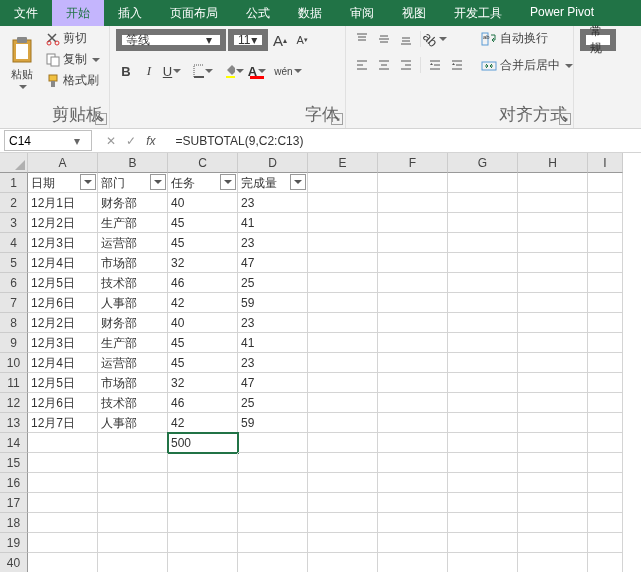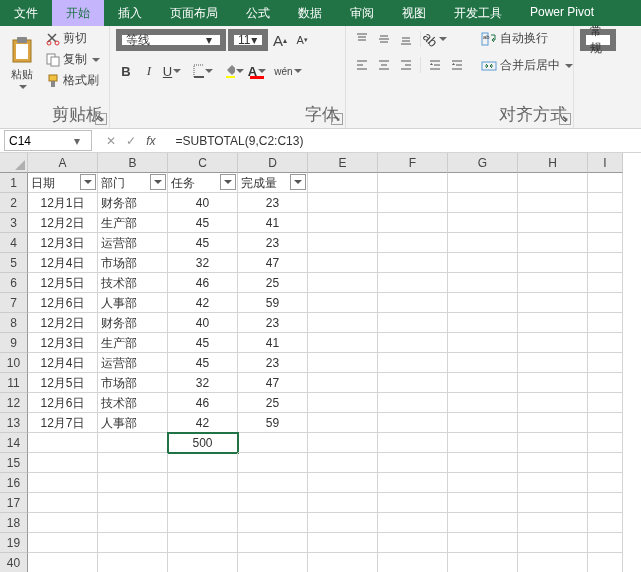--- a/index.html
+++ b/index.html
@@ -39,21 +39,21 @@
 .ftools .fx { font-style: italic; color: #555; }
 .formula { flex: 1; display: flex; align-items: center; padding: 0 6px; font-size: 12px; color: #333; }
 
 
 .grid { display: grid; grid-template-columns: 28px 70px 70px 70px 70px 70px 70px 70px 70px 35px; }
 .corner { background: #e6e6e6; border-right: 1px solid #ccc; border-bottom: 1px solid #999; height: 20px; position: relative; }
 .corner::after { content: ""; position: absolute; right: 2px; bottom: 2px; width: 0; height: 0; border-left: 10px solid transparent; border-bottom: 10px solid #b0b0b0; }
 .colhdr { background: #e6e6e6; border-right: 1px solid #ccc; border-bottom: 1px solid #999; height: 20px; text-align: center; line-height: 20px; color: #444; }
 .rowhdr { background: #e6e6e6; border-right: 1px solid #999; border-bottom: 1px solid #ccc; height: 20px; text-align: center; line-height: 20px; color: #444; }
 .cell { border-right: 1px solid #d4d4d4; border-bottom: 1px solid #d4d4d4; height: 20px; padding: 0 3px; line-height: 20px; font-size: 12px; overflow: hidden; white-space: nowrap; }
-.cell.r { text-align: center; }
+.cell.r { text-align: left; }
 .cell.sel { outline: 2px solid #217346; outline-offset: -1px; }
 .thcell { position: relative; padding-right: 36px; }
 .thcell .flt { position: absolute; right: 1px; top: 1px; width: 16px; height: 16px; border: 1px solid #999; background: #fff; display: flex; align-items: center; justify-content: center; }
 .thcell .flt .drop { border-top-color: #555; margin: 0; }
 
 svg { display: block; }
 </style>
 </head>
 <body>
 

